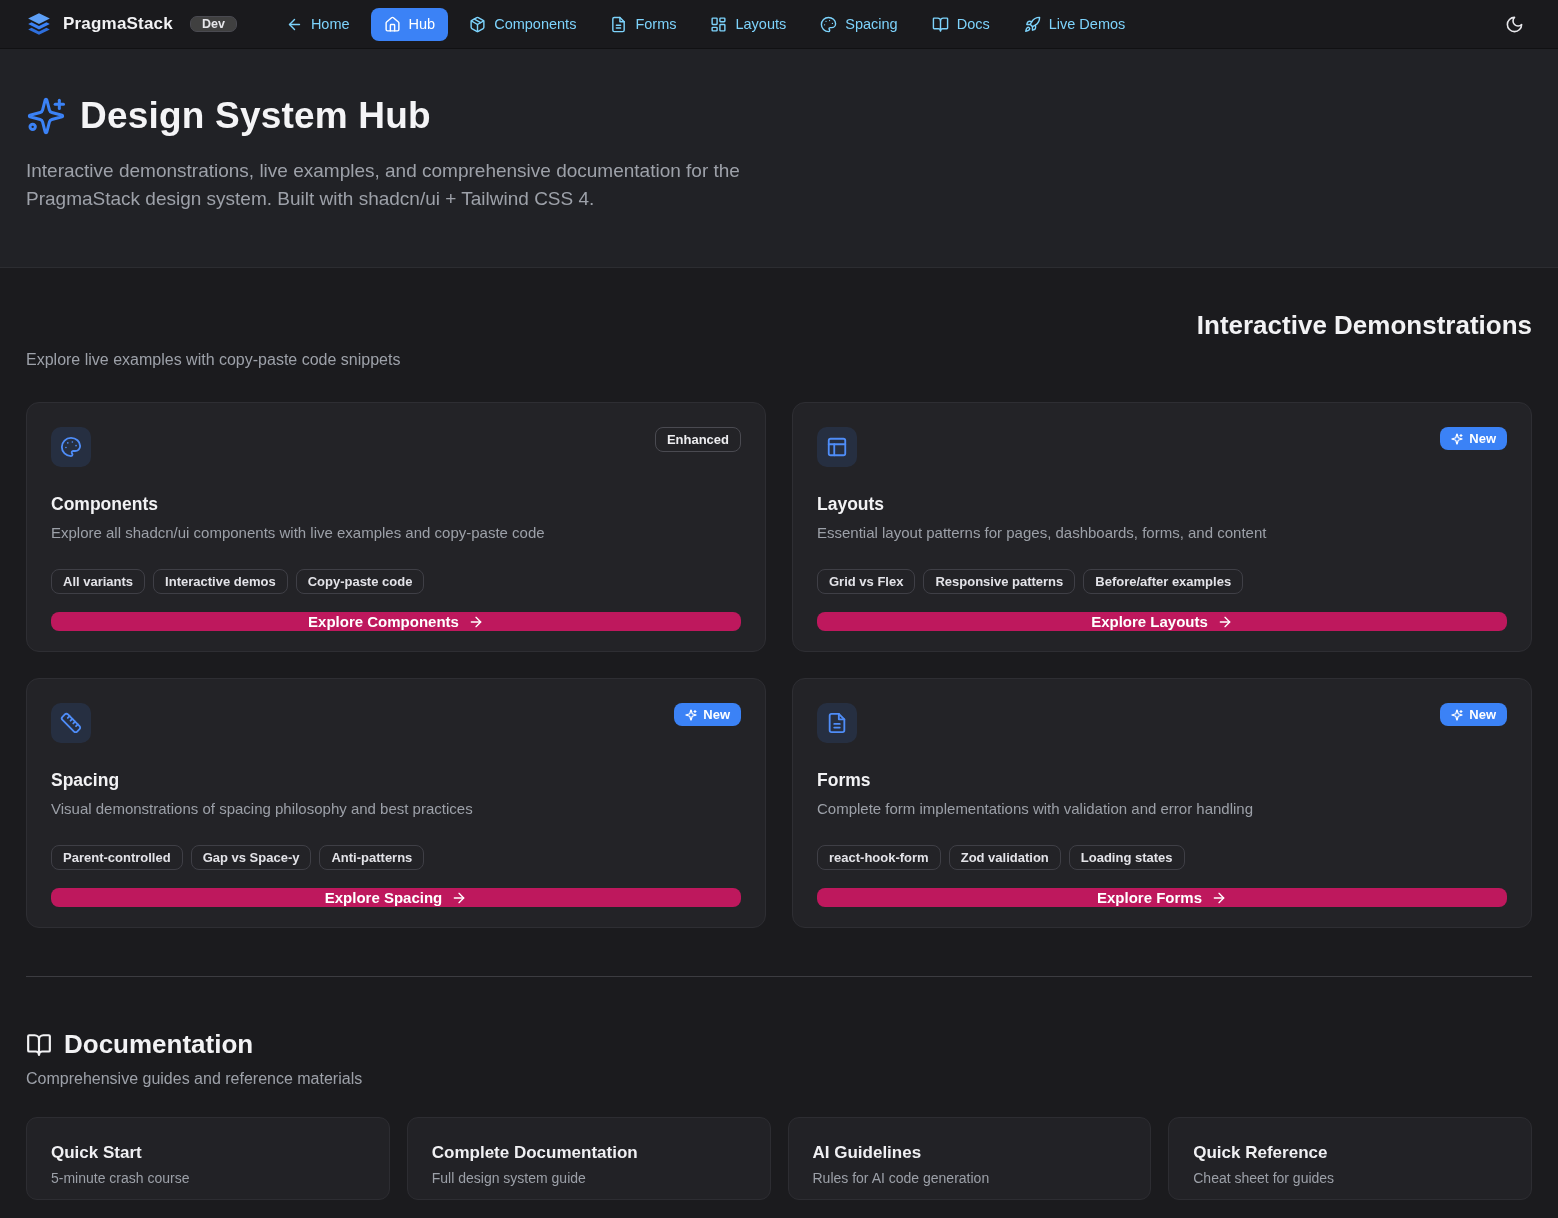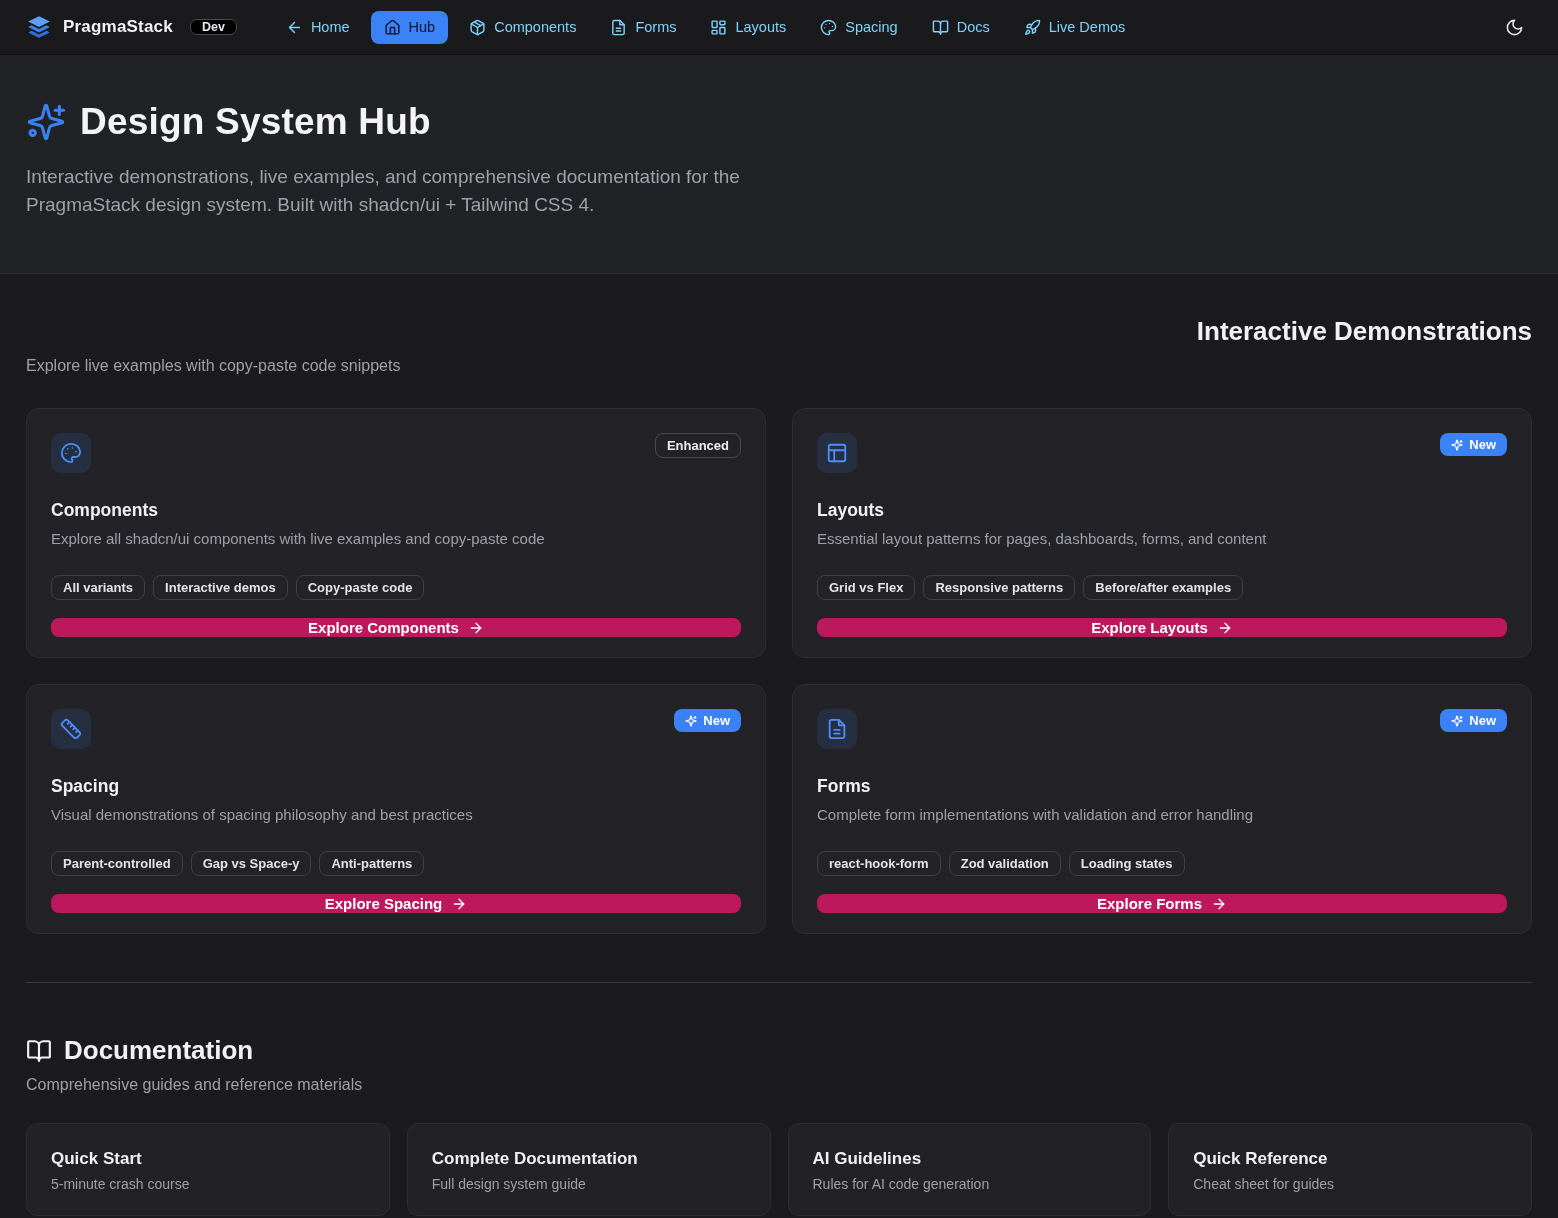--- a/index.html
+++ b/index.html
@@ -8,37 +8,37 @@
     width:1558px; height:1218px;
     background:#1b1b1e;
     color:#ececef;
     font-family:"Liberation Sans", sans-serif;
     overflow:hidden;
   }
   svg.i { display:block; fill:none; stroke:currentColor; stroke-width:2; stroke-linecap:round; stroke-linejoin:round; }
 
   
   .navbar {
-    height:55px; background:#1a1a1d; border-bottom:1px solid #111113;
+    height:49px; background:#1a1a1d; border-bottom:1px solid #111113;
     display:flex; align-items:center; padding:0 26px;
   }
   .brand { display:flex; align-items:center; gap:11px; }
   .brand-logo svg { display:block; }
   .brand-name { font-size:17px; font-weight:bold; letter-spacing:.2px; color:#f2f2f4; }
   .dev-badge {
-    margin-left:6px; border:1px solid #4a4a51; background:#000000; border-radius:7px;
+    margin-left:6px; border:1px solid #4a4a51; background:#404040; border-radius:7px;
     padding:0 11px; font-size:12.5px; font-weight:bold; color:#e6e6ea;
   }
   .nav-items { display:flex; align-items:center; gap:8px; margin-left:36px; }
   .nav-item {
     display:flex; align-items:center; gap:8px; color:#7dd3fc; font-size:14.5px;
     padding:8px 13px; border-radius:8px; cursor:pointer; white-space:nowrap;
   }
   .nav-item .i { width:17px; height:17px; }
-  .nav-item.active { background:#3b82f6; color:#0f172a; }
+  .nav-item.active { background:#3b82f6; color:#ffffff; }
   .theme-toggle {
     margin-left:auto; width:36px; height:36px; border:none; background:transparent;
     color:#e8e8ec; display:flex; align-items:center; justify-content:center; cursor:pointer; border-radius:8px;
   }
   .theme-toggle .i { width:19px; height:19px; }
 
   
   .hero { background:#212226; border-bottom:1px solid #2c2d31; padding:46px 26px 54px; }
   .hero-title-row { display:flex; align-items:center; gap:14px; }
   .hero-icon { color:#3b82f6; }
@@ -90,21 +90,21 @@
 
   .divider { border:none; border-top:1px solid #3c3c41; margin:48px 0 0; }
 
   
   .section-docs { margin-top:52px; }
   .docs-head { display:flex; align-items:center; gap:12px; color:#f2f2f4; }
   .docs-head .i { width:26px; height:26px; }
   .docs-grid { margin-top:29px; display:grid; grid-template-columns:repeat(4,1fr); gap:17px; padding-bottom:20px; }
   .doc-card {
     background:#222226; border:1px solid #2d2d32; border-radius:11px;
-    padding:25px 24px; height:93px; cursor:pointer;
+    padding:25px 24px; height:83px; cursor:pointer;
   }
   .doc-title { font-size:17px; font-weight:bold; color:#f0f0f3; }
   .doc-desc { margin-top:7px; font-size:14px; color:#9ca0a8; }
 </style>
 </head>
 <body>
 
 <nav class="navbar">
   <div class="brand">
     <span class="brand-logo">

